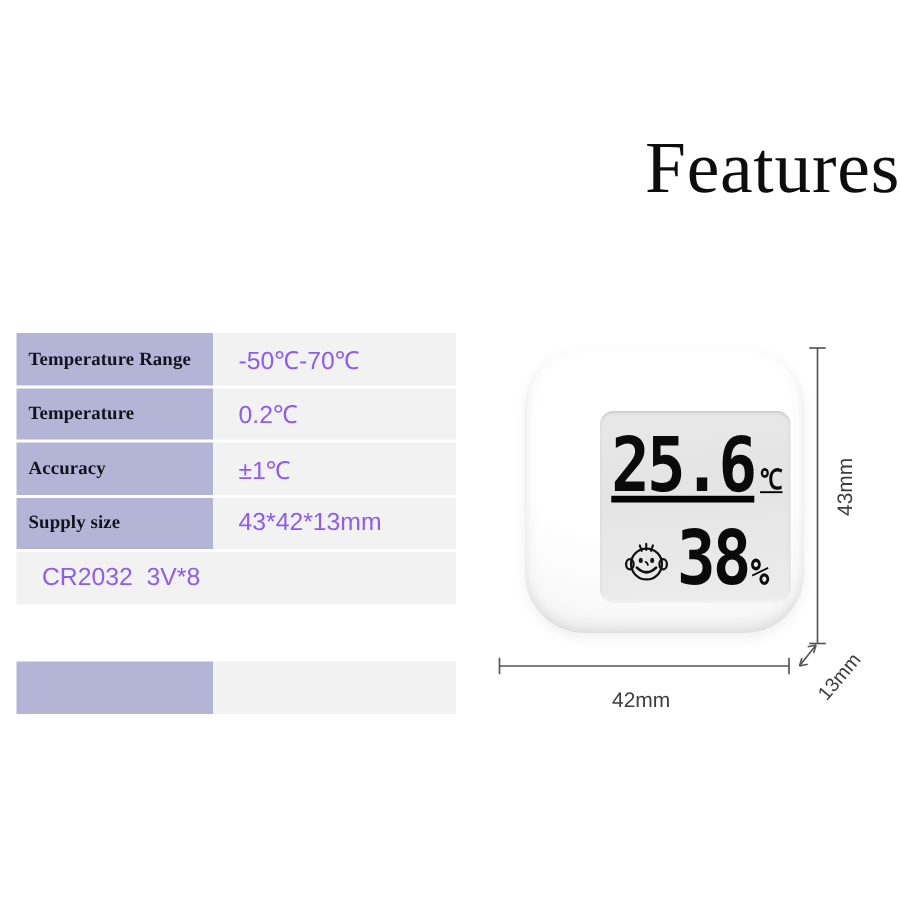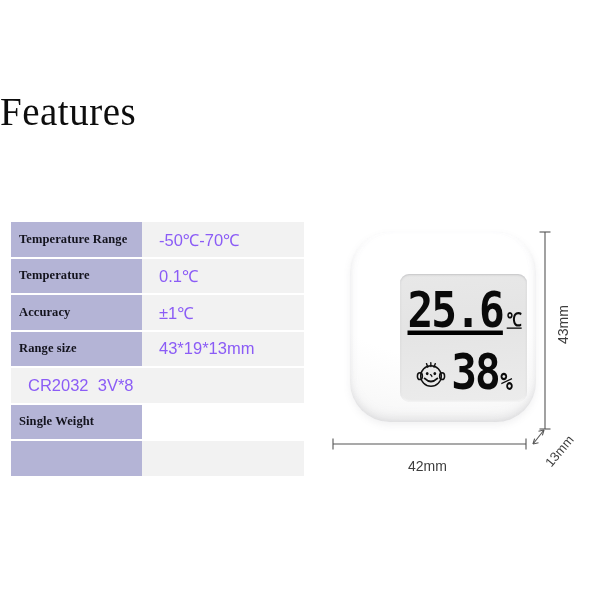--- a/index.html
+++ b/index.html
@@ -22,23 +22,23 @@
     height: 600px;
     background: #ffffff;
   }
 
   
   #page-title {
     position: absolute;
     left: 0;
     top: 84px;
     width: 600px;
-    text-align: left;
+    text-align: right;
     font-family: "Liberation Serif", "DejaVu Serif", serif;
-    font-size: 39px;
+    font-size: 49px;
     line-height: 56px;
     color: #0d0d0d;
     letter-spacing: 0.5px;
     font-weight: 400;
   }
 
   
   #spec-table {
     position: absolute;
     left: 11px;
@@ -241,39 +241,38 @@
 
   <div id="spec-table">
 
     <div class="spec-row">
       <div class="spec-label">Temperature Range</div>
       <div class="spec-value"><span>-50℃-70℃</span><span class="unit-sub"></span></div>
     </div>
 
     <div class="spec-row">
       <div class="spec-label">Temperature</div>
-      <div class="spec-value"><span>0.1℃</span><span class="unit-sub"></span></div>
+      <div class="spec-value"><span>0.2℃</span><span class="unit-sub"></span></div>
     </div>
 
     <div class="spec-row">
       <div class="spec-label">Accuracy</div>
       <div class="spec-value"><span>±1℃</span><span class="unit-sub"></span></div>
     </div>
 
     <div class="spec-row">
-      <div class="spec-label">Range size</div>
-      <div class="spec-value"><span>43*19*13mm</span><span class="unit-sub"></span></div>
+      <div class="spec-label">Supply size</div>
+      <div class="spec-value"><span>43*42*13mm</span><span class="unit-sub"></span></div>
     </div>
 
     <div class="spec-row">
       <div class="spec-value"><span>CR2032  3V*8</span><span class="unit-sub"></span></div>
     </div>
 
     <div class="spec-row">
-      <div class="spec-label">Single Weight</div>
     </div>
 
     <div class="spec-row empty">
       <div class="spec-label"></div>
       <div class="spec-value"><span></span><span class="unit-sub"></span></div>
     </div>
 
   </div>
 
   <div id="device-figure">

